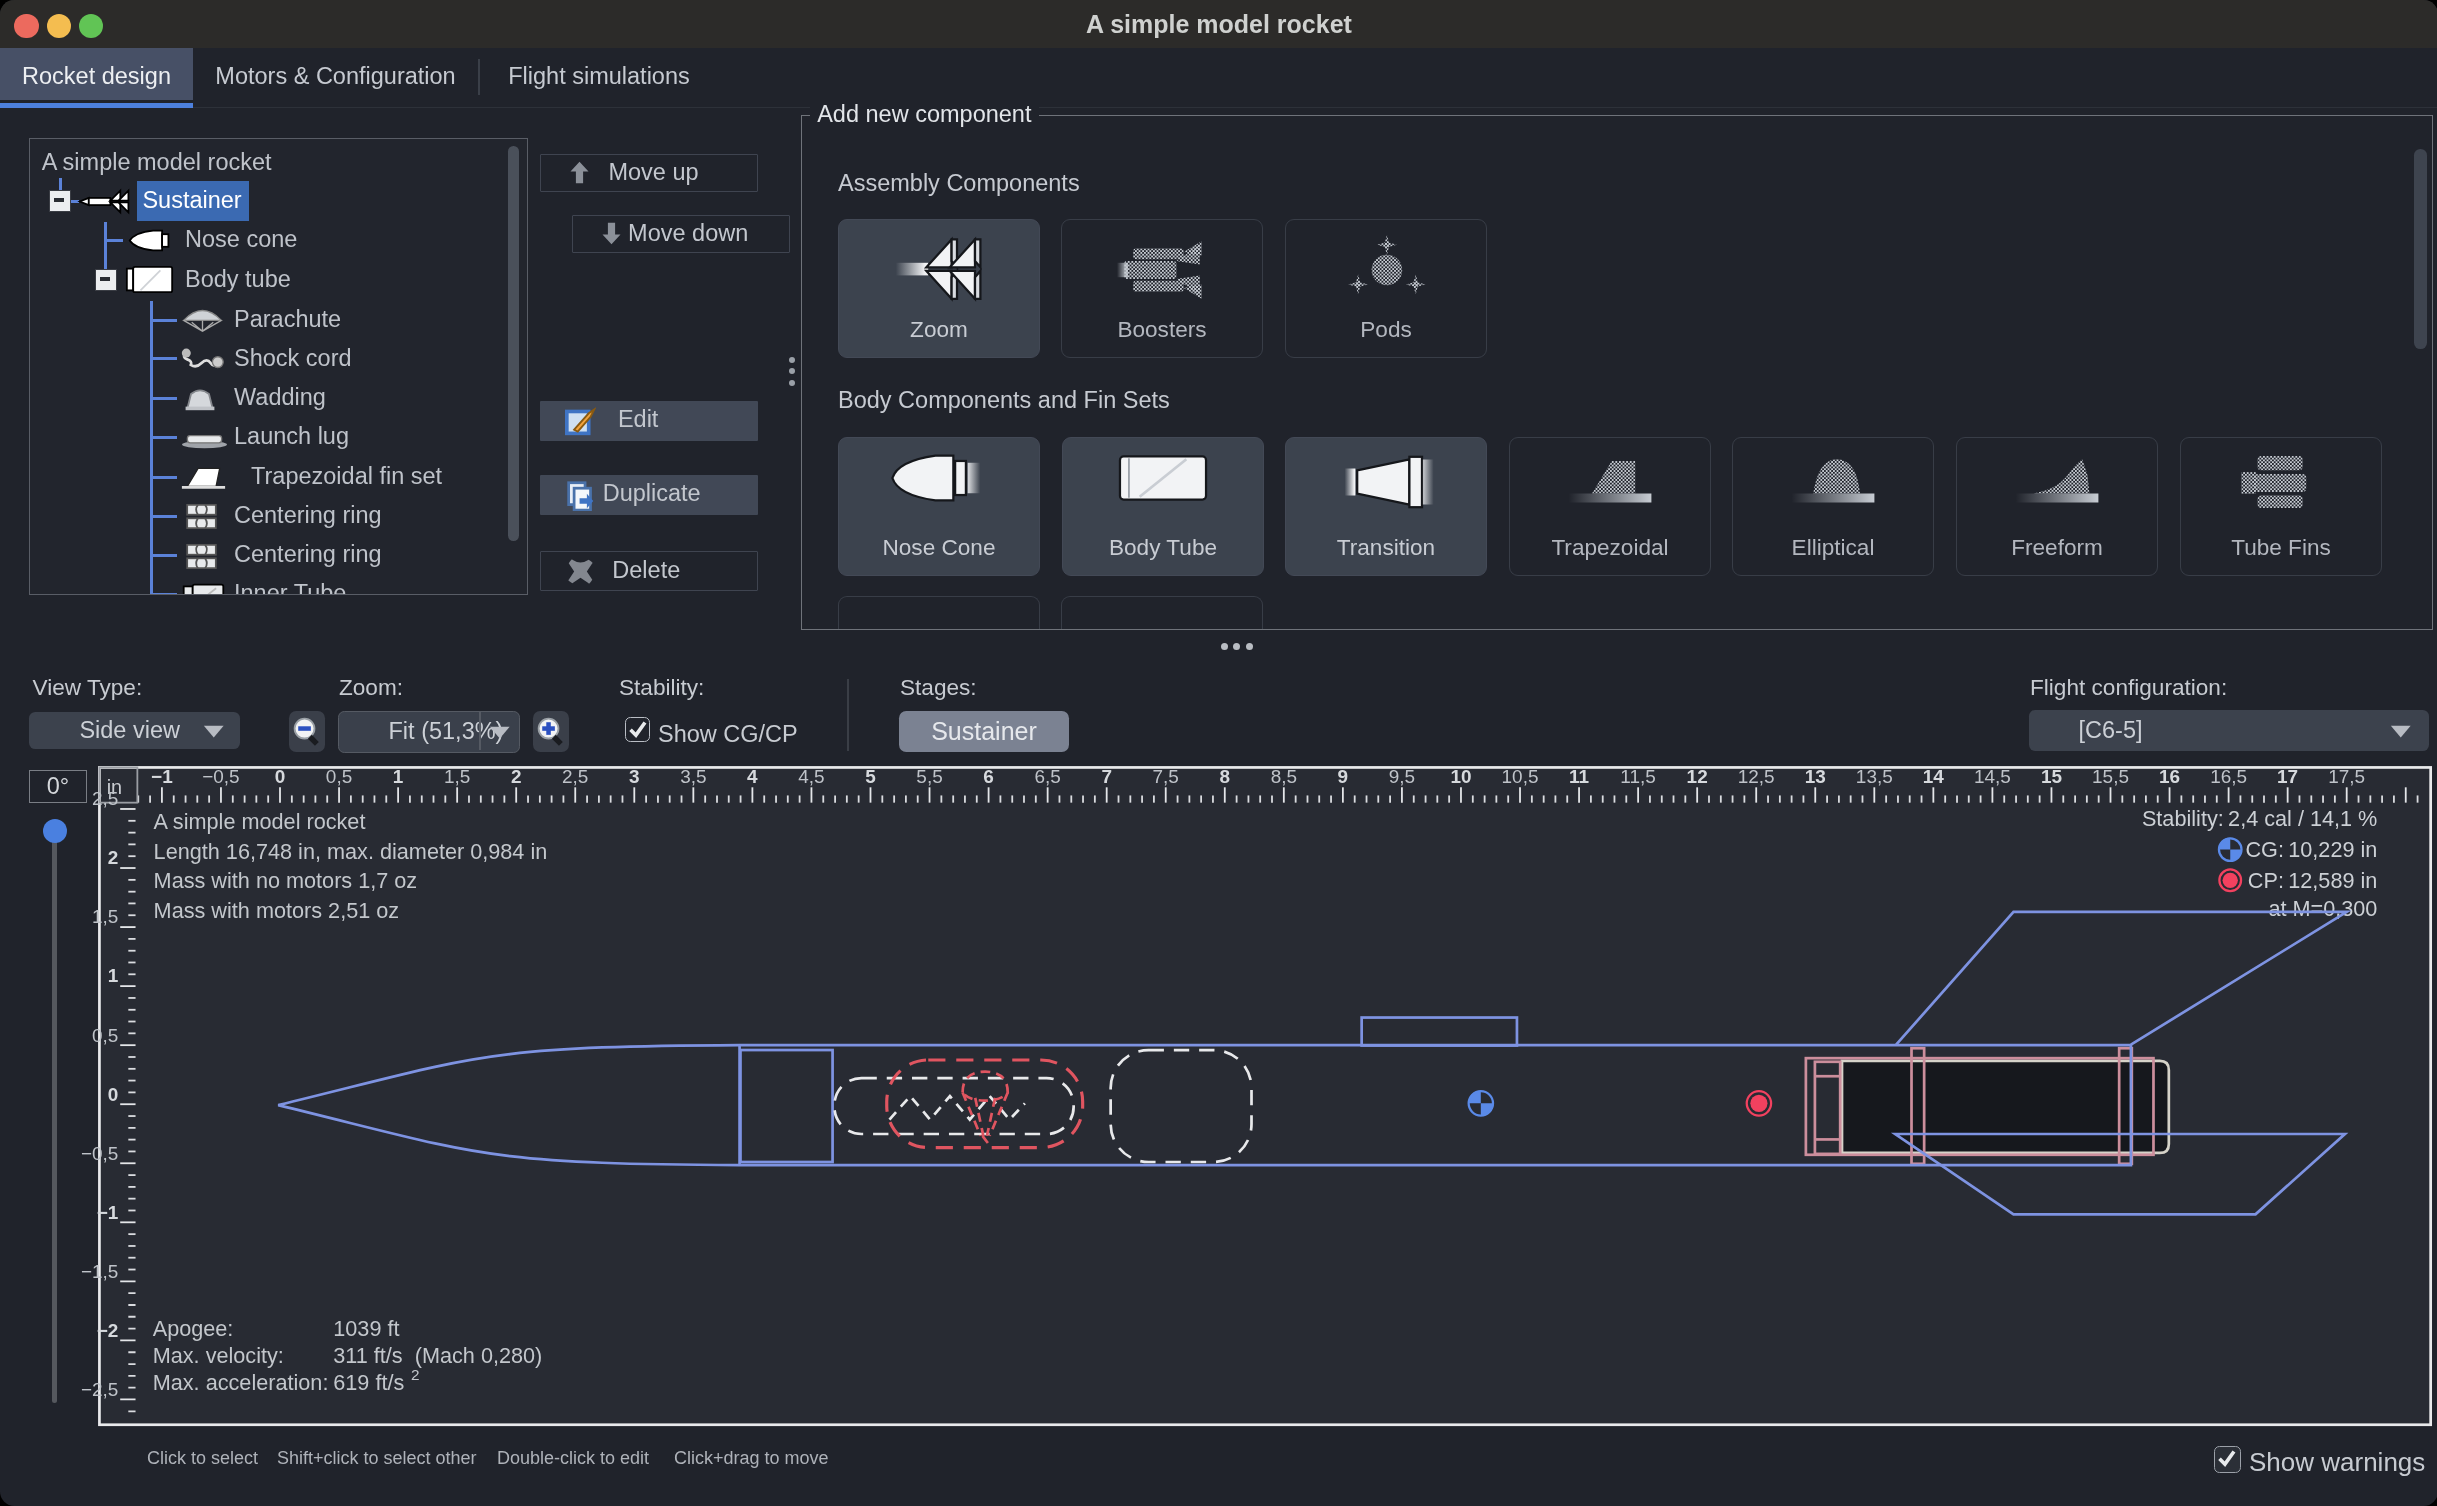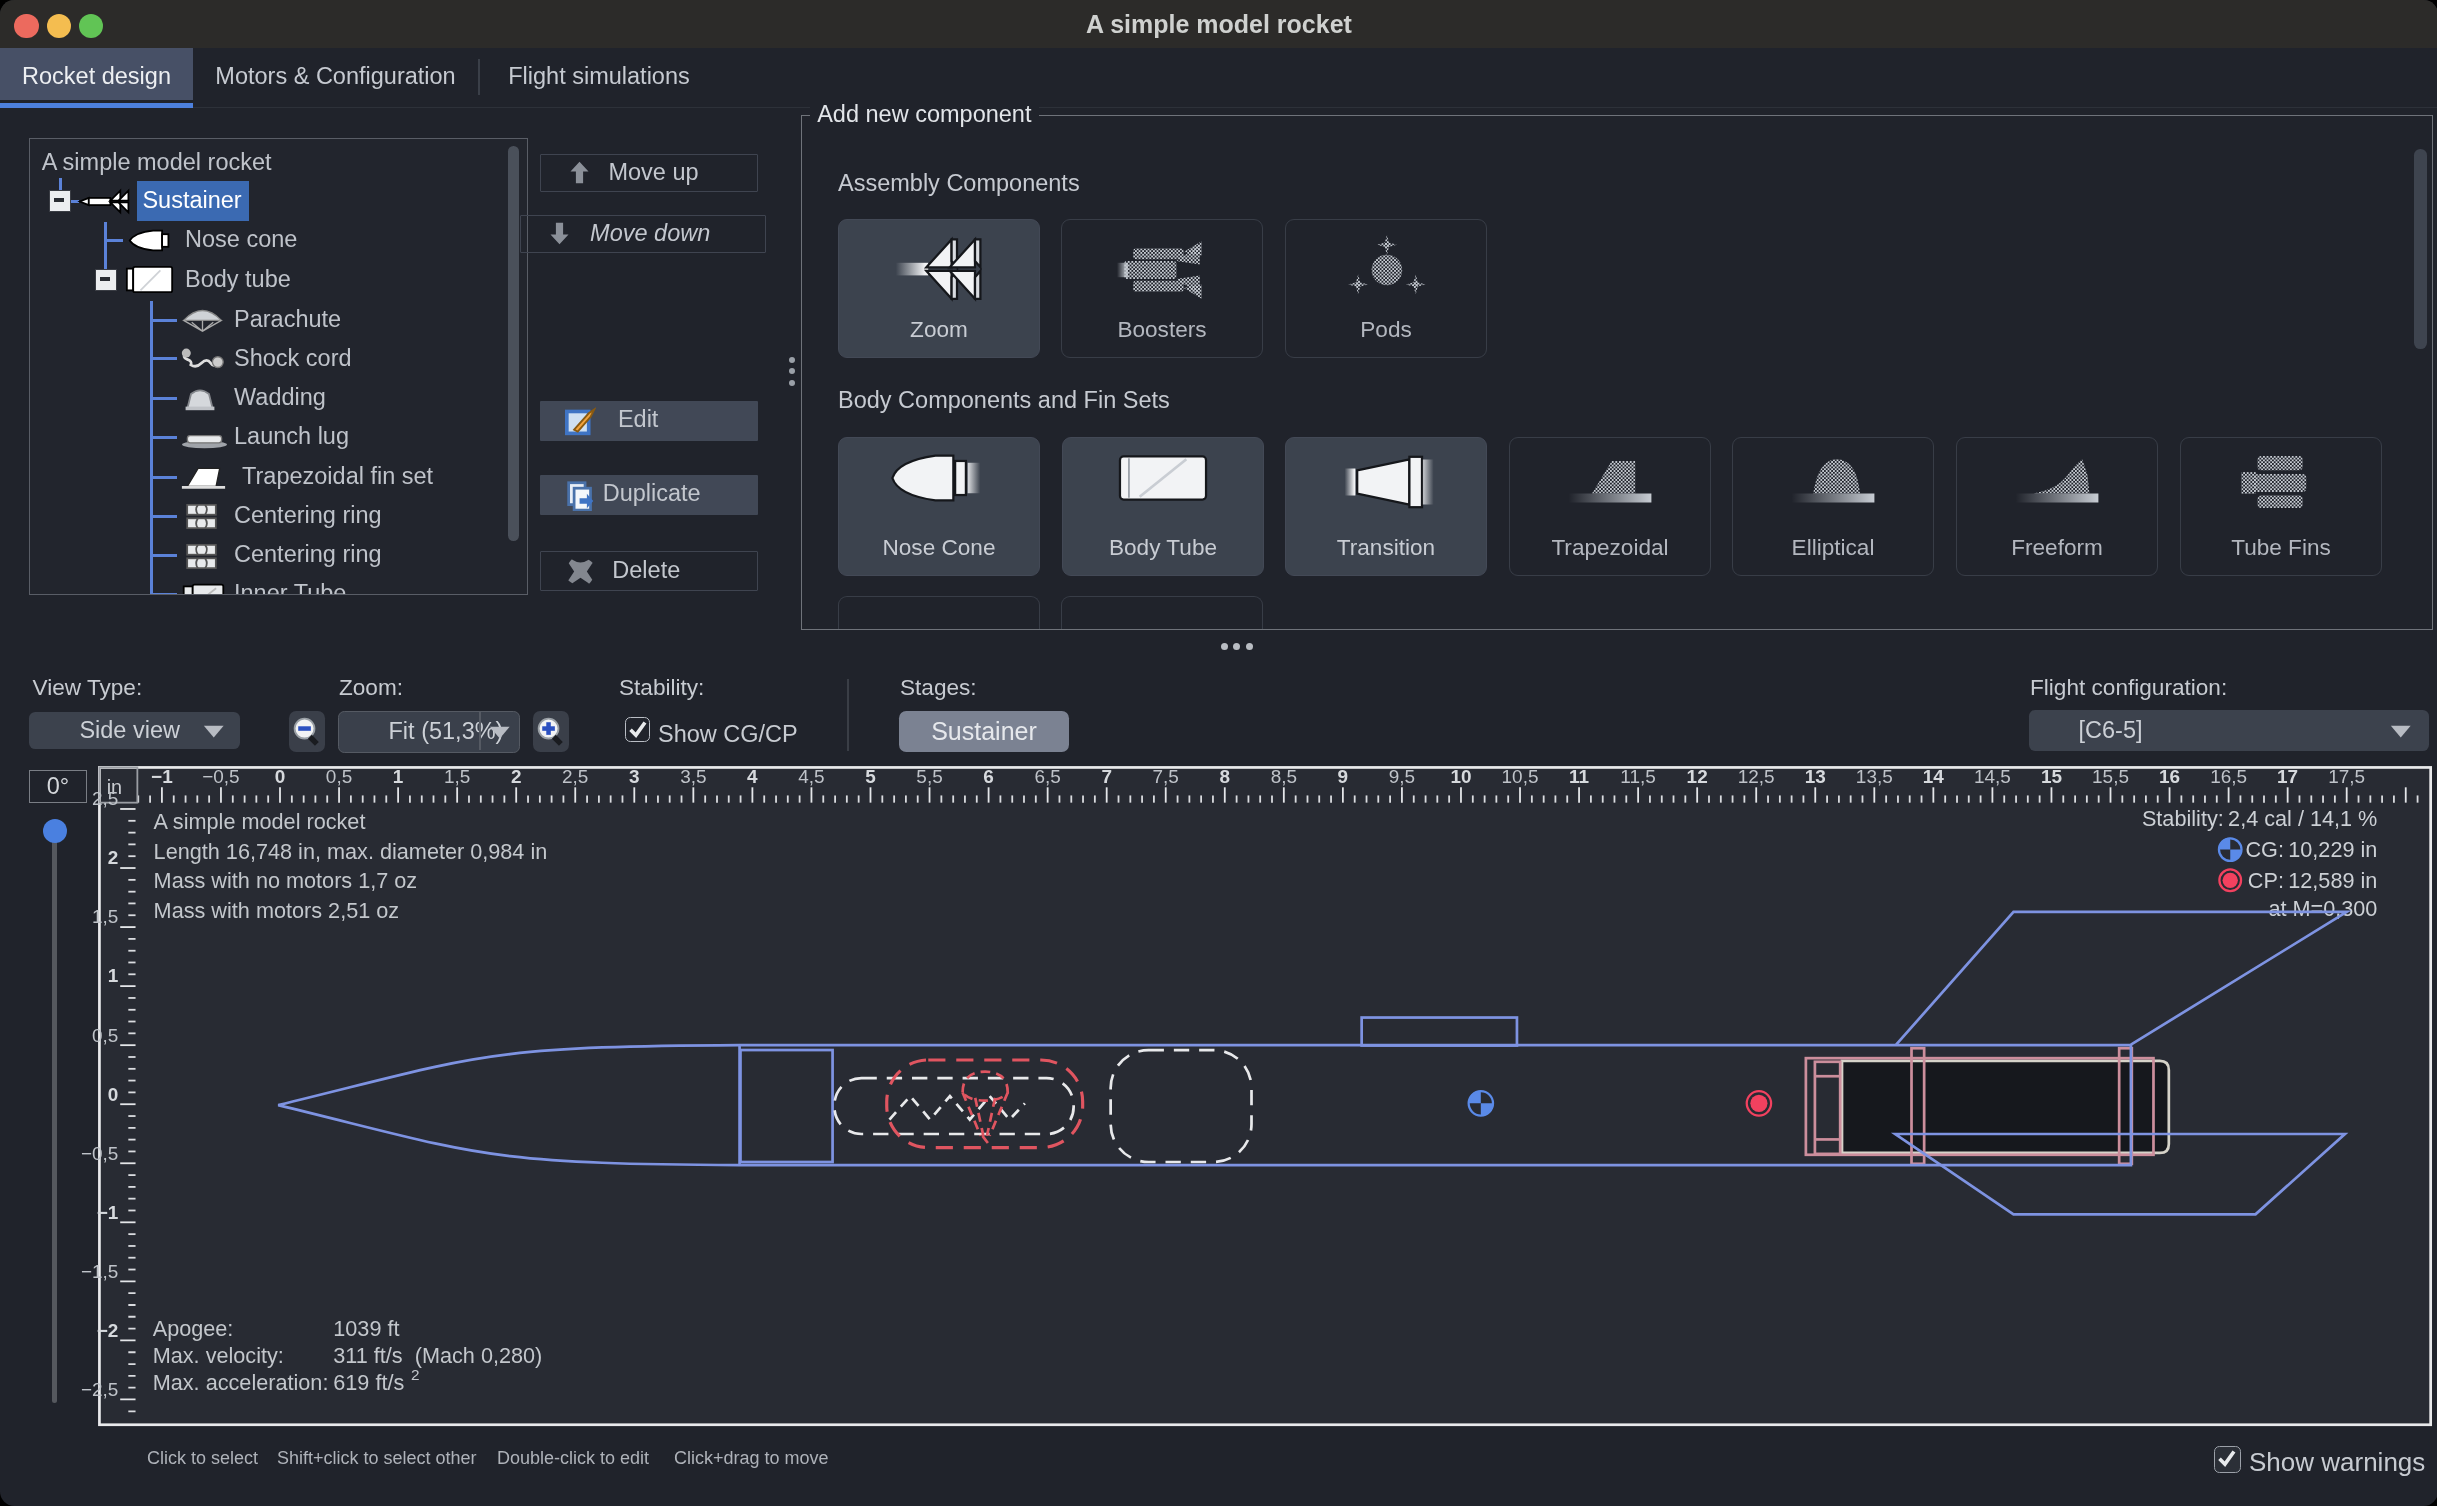--- a/index.html
+++ b/index.html
@@ -145,21 +145,21 @@
           <rect x="8" y="14" width="38" height="8" rx="3" fill="#e8eaec" stroke="#777" stroke-width="1.5"></rect>
         </svg>
       </div>
 <div class="tree-t" style="left:204px;top:286px;">Launch lug</div>
 <div class="abs" style="left:150px;top:324px;">
         <svg width="47" height="27" viewBox="0 0 52 30">
           <path d="M8 26 L20 6 L44 6 L40 26 Z" fill="#fff" stroke="#222" stroke-width="1.5"></path>
           <path d="M2 27 H50" stroke="#ddd" stroke-width="3"></path>
         </svg>
       </div>
-<div class="tree-t" style="left:212px;top:326px;">Trapezoidal fin set</div>
+<div class="tree-t" style="left:221px;top:326px;">Trapezoidal fin set</div>
 <div class="abs" style="left:150px;top:363px;">
         <svg width="43" height="29" viewBox="0 0 48 32">
           <g fill="#e8eaec" stroke="#555" stroke-width="2">
             <rect x="8" y="3" width="32" height="11"></rect>
             <rect x="8" y="18" width="32" height="11"></rect>
           </g>
           <path d="M20 3 Q16 8 20 14 M28 3 Q32 8 28 14 M20 18 Q16 24 20 29 M28 18 Q32 24 28 29" stroke="#555" stroke-width="2" fill="none"></path>
         </svg>
       </div>
 <div class="tree-t" style="left:204px;top:365px;">Centering ring</div>
@@ -186,21 +186,21 @@
 <div class="abs" style="left:478px;top:7.2px;width:10.8px;height:395px;border-radius:5.4px;background:#4a505a;"></div>
 </div>
 <div class="btn" style="left:540px;top:154px;width:218px;height:38px;">
       <div class="abs" style="left:25px;top:3.6px;">
         <svg width="27" height="27" viewBox="0 0 30 30">
           <path d="M15 3 L25 14 H19 V27 H11 V14 H5 Z" fill="#8b9099"></path>
         </svg>
       </div>
       <div class="abs" style="left:0;top:0;width:100%;height:100%;text-align:center;line-height:34px;"><span style="margin-left:9px">Move up</span></div>
     </div>
-<div class="btn" style="left:520px;top:215px;width:246px;height:38px;font-style:italic;">
+<div class="btn" style="left:572px;top:215px;width:218px;height:38px;">
       <div class="abs" style="left:25px;top:3.6px;">
         <svg width="27" height="27" viewBox="0 0 30 30">
           <path d="M15 27 L25 16 H19 V3 H11 V16 H5 Z" fill="#8b9099"></path>
         </svg>
       </div>
       <div class="abs" style="left:0;top:0;width:100%;height:100%;text-align:center;line-height:34px;"><span style="margin-left:14.4px">Move down</span></div>
     </div>
 <div class="btn btnfill" style="left:540px;top:401px;width:218px;height:40px;">
       <div class="abs" style="left:25px;top:4.5px;">
         <svg width="31" height="31" viewBox="0 0 34 34">

